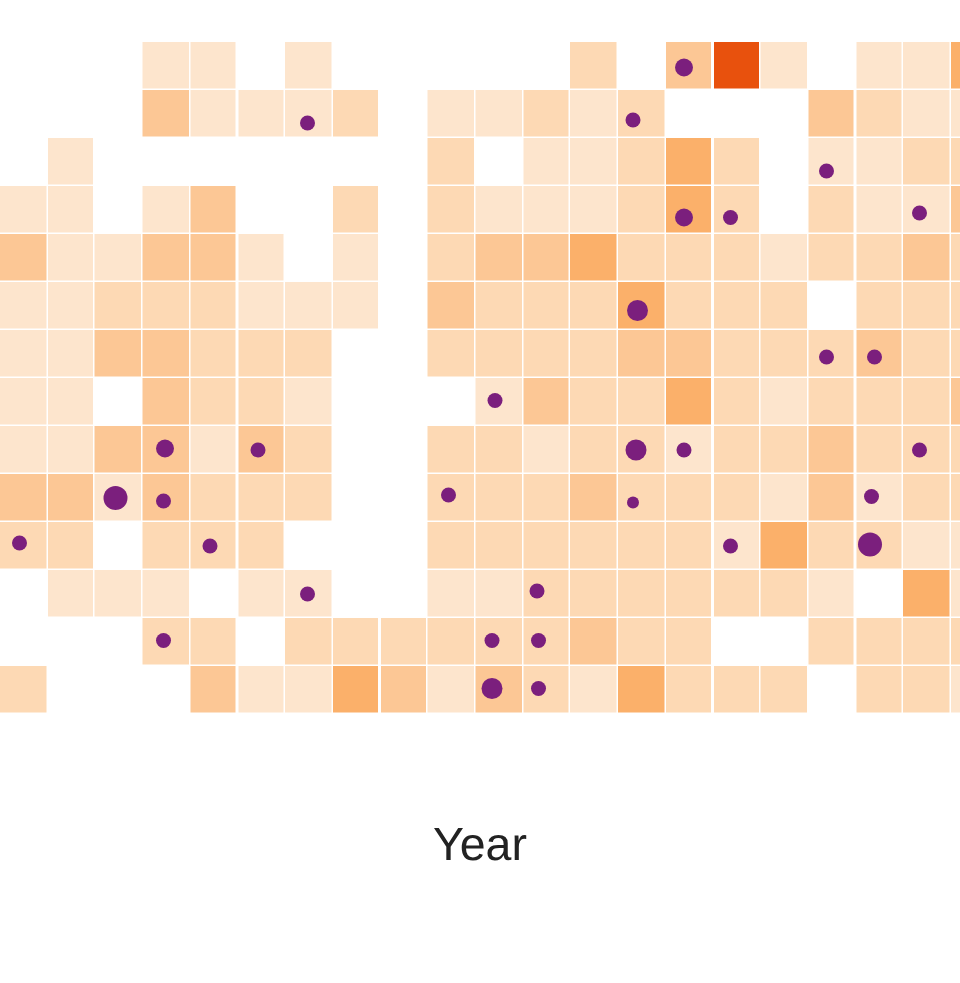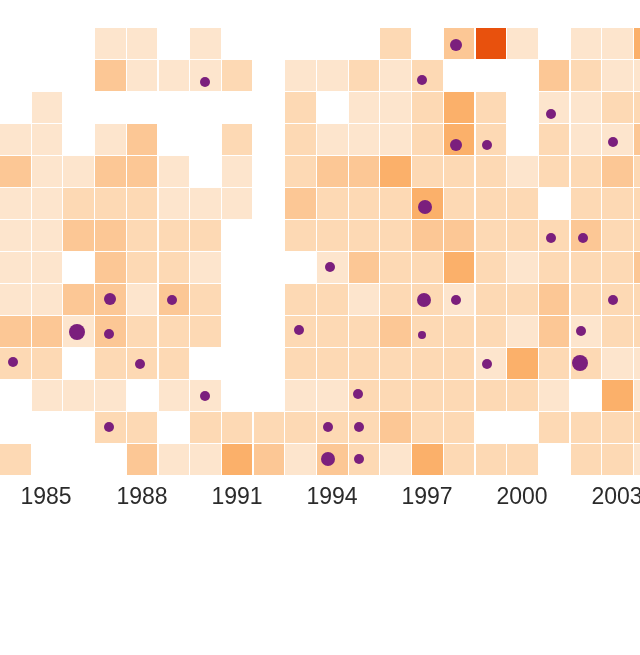--- a/index.html
+++ b/index.html
@@ -325,24 +325,16 @@
       <div class="point-dot" style="left: 572px; top: 355px; width: 16px; height: 16px; background: rgb(123, 31, 125);"></div>
       <div class="point-dot" style="left: 200px; top: 391px; width: 10px; height: 10px; background: rgb(123, 31, 125);"></div>
       <div class="point-dot" style="left: 353px; top: 389px; width: 10px; height: 10px; background: rgb(123, 31, 125);"></div>
       <div class="point-dot" style="left: 104px; top: 422px; width: 10px; height: 10px; background: rgb(123, 31, 125);"></div>
       <div class="point-dot" style="left: 323px; top: 422px; width: 10px; height: 10px; background: rgb(123, 31, 125);"></div>
       <div class="point-dot" style="left: 354px; top: 422px; width: 10px; height: 10px; background: rgb(123, 31, 125);"></div>
       <div class="point-dot" style="left: 321px; top: 452px; width: 14px; height: 14px; background: rgb(123, 31, 125);"></div>
       <div class="point-dot" style="left: 354px; top: 454px; width: 10px; height: 10px; background: rgb(123, 31, 125);"></div>
     </div>
 
-  <div id="x-axis">
-      <div class="tick-label" style="left: 46px;">1985</div>
-      <div class="tick-label" style="left: 142px;">1988</div>
-      <div class="tick-label" style="left: 237px;">1991</div>
-      <div class="tick-label" style="left: 332px;">1994</div>
-      <div class="tick-label" style="left: 427px;">1997</div>
-      <div class="tick-label" style="left: 522px;">2000</div>
-      <div class="tick-label" style="left: 617px;">2003</div>
-    </div>
-
+
+  <div id="x-axis-title">Year</div>
 
 </div>
 
 </body></html>

